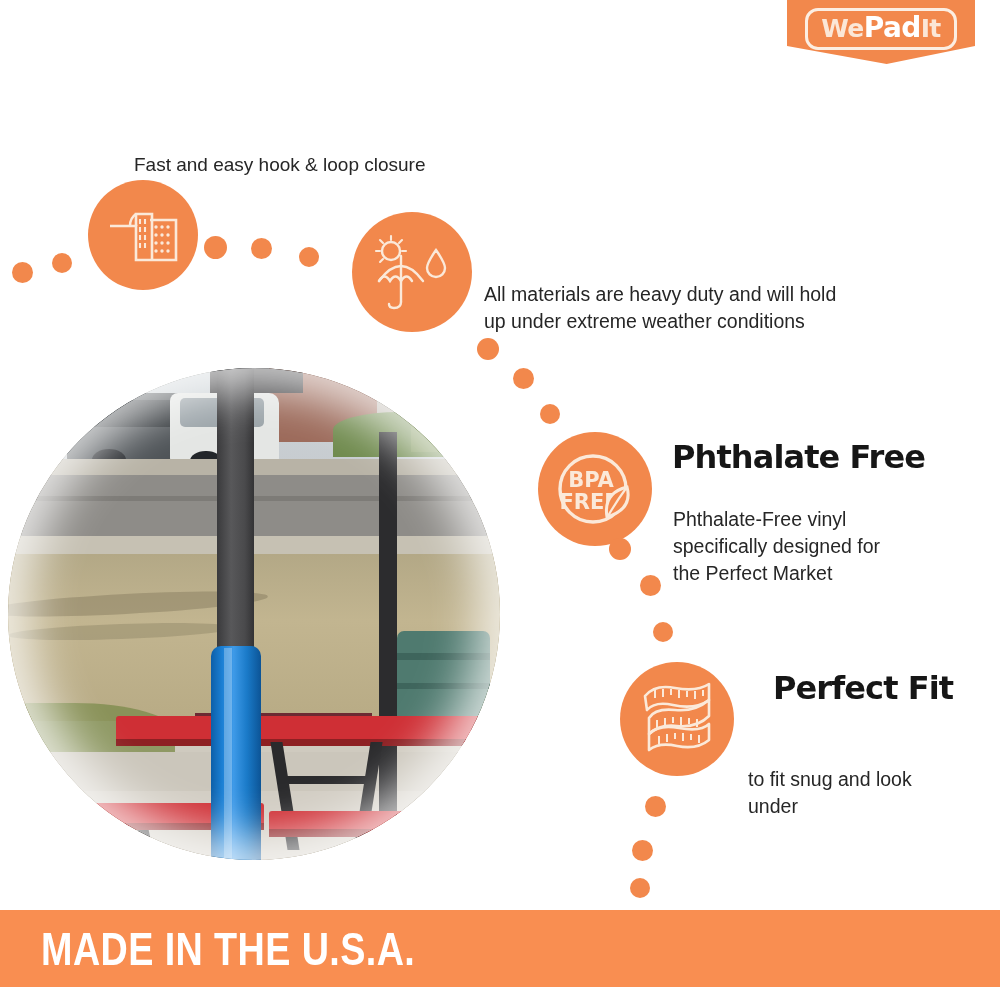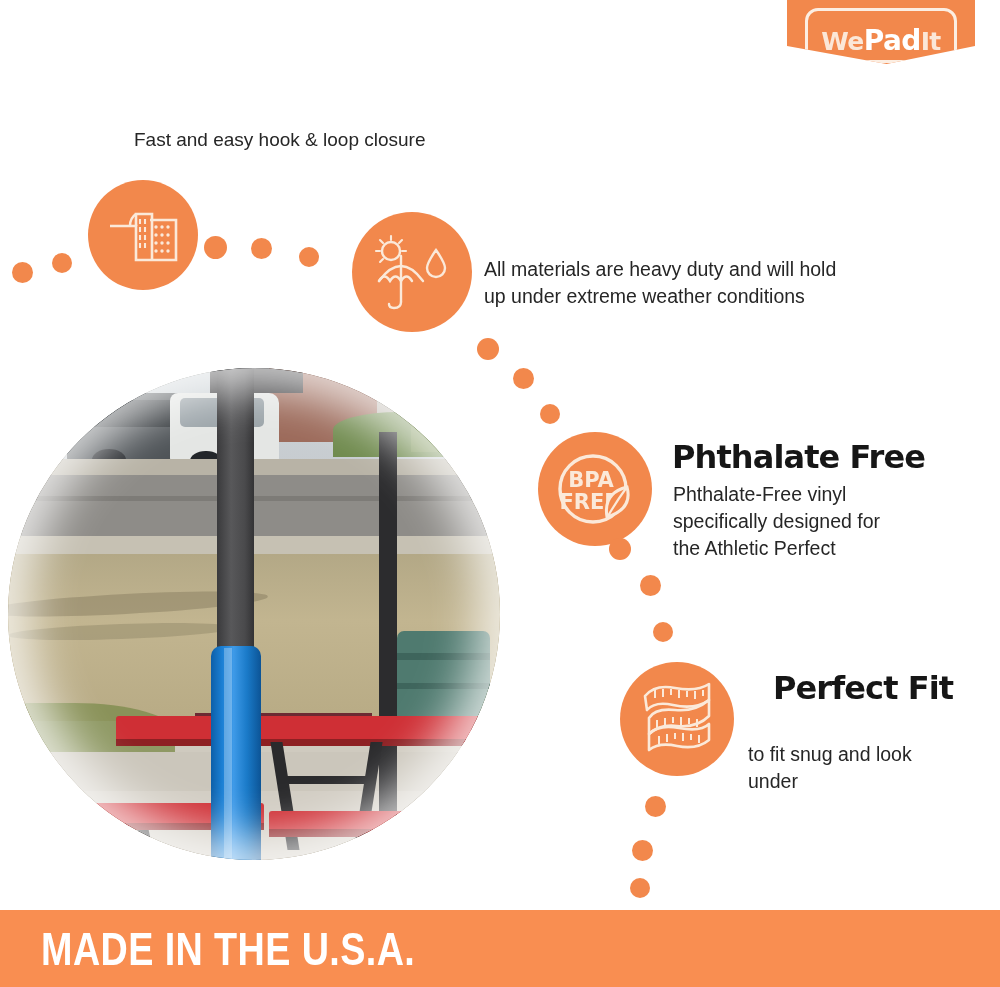--- a/index.html
+++ b/index.html
@@ -23,21 +23,21 @@
     left: 787px; top: 0px;
     width: 188px; height: 64px;
     background: #F2884C;
     clip-path: polygon(0 0, 100% 0, 100% 72%, 53% 100%, 0 72%);
     display: flex; align-items: flex-start; justify-content: center;
     padding-top: 8px;
   }
   .logo-plate {
     border: 3px solid #FCEEE2;
     border-radius: 13px;
-    padding: 16px 13px 5px 13px;
+    padding: 3px 13px 5px 13px;
     line-height: 1;
     white-space: nowrap;
   }
   .logo-text {
     font-family: "DejaVu Sans", sans-serif;
     font-weight: 700;
     font-size: 25px;
     letter-spacing: -0.6px;
   }
   .logo-we  { color: #FBE7D7; }
@@ -68,20 +68,21 @@
     color: #161616;
     letter-spacing: -0.9px;
     white-space: nowrap;
   }
   .feature-desc {
     position: absolute;
     font-family: "Liberation Sans", sans-serif;
     font-weight: 400;
     color: #262626;
     line-height: 1.32;
+    margin-top: 25px;
   }
 
   
   .photo-circle {
     position: absolute;
     left: 8px; top: 368px;
     width: 492px; height: 492px;
     border-radius: 50%;
     overflow: hidden;
     background: #cfcabf;
@@ -247,21 +248,21 @@
       <text x="46" y="48" text-anchor="middle" font-family="DejaVu Sans, sans-serif" font-weight="700" font-size="21" fill="#FBE9D9">BPA</text>
       <text x="44" y="70" text-anchor="middle" font-family="DejaVu Sans, sans-serif" font-weight="700" font-size="21" fill="#FBE9D9">FREE</text>
       <path d="M62 78 q-4 -24 20 -30 q6 22 -20 30 Z" fill="#F2884C" stroke="#FBE9D9" stroke-width="3"></path>
       <path d="M63 77 q8 -14 19 -29" stroke="#FBE9D9" stroke-width="2.2"></path>
     </svg>
   </div>
 
   <div class="feature-title" style="left:672px; top:438px; font-size:32px;">Phthalate Free</div>
   <div class="feature-desc" style="left:673px; top:509px; font-size:19.5px;">specifically designed for</div>
   <div class="feature-desc" style="left:673px; top:482px; font-size:19.5px;">Phthalate-Free vinyl</div>
-  <div class="feature-desc" style="left:673px; top:536px; font-size:19.5px;">the Athletic Perfect</div>
+  <div class="feature-desc" style="left:673px; top:536px; font-size:19.5px;">the Perfect Market</div>
 
   <div class="dot" style="left:609px; top:538px; width:22px; height:22px;"></div>
   <div class="dot" style="left:640px; top:575px; width:21px; height:21px;"></div>
   <div class="dot" style="left:653px; top:622px; width:20px; height:20px;"></div>
 
   <div class="icon-circle" style="left:620px; top:662px; width:114px; height:114px;">
     <svg width="84" height="86" viewBox="0 0 84 86" fill="none" stroke="#FBE9D9" stroke-width="2.6" stroke-linejoin="round">
       <path d="M10 20 q10 -12 30 -8 q22 4 34 -4 v16 q-14 10 -36 5 q-18 -4 -26 5 Z"></path>
       <path d="M74 24 q-14 12 -34 10 q-20 -2 -26 8 v16 q10 -10 28 -8 q20 2 32 -10 Z"></path>
       <path d="M14 58 q10 -10 30 -6 q22 4 30 -4 v16 q-12 10 -32 6 q-18 -4 -28 4 Z"></path>

